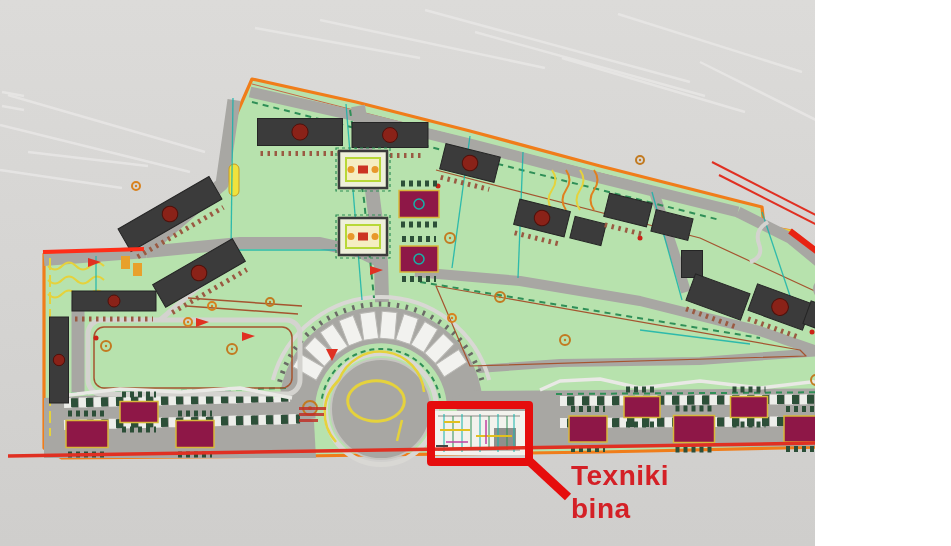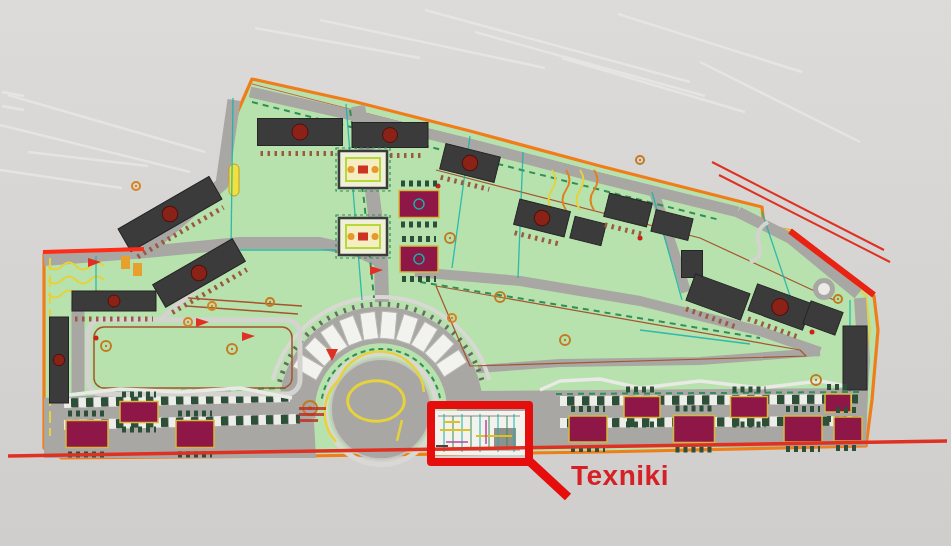--- a/index.html
+++ b/index.html
@@ -1,17 +1,17 @@
 <!DOCTYPE html>
 <html style="--bg-top: #dcdbd9; --bg-bottom: #cfcecc; --label-red: #d42026;"><head>
 <meta charset="utf-8">
 <style>
   html,body{margin:0;padding:0;}
   body{font-family:"Liberation Sans",sans-serif;}
-  .stage{position:relative;width:951px;height:546px;overflow:hidden;
+  .stage{position:relative;width:815px;height:546px;overflow:hidden;
          background:linear-gradient(180deg,var(--bg-top,#dcdbd9),var(--bg-bottom,#cfcecc));}
   .stage svg{position:absolute;left:0;top:0;}
   .label{position:absolute;left:571px;top:459px;color:var(--label-red,#d42026);
          font-weight:bold;font-size:28px;line-height:33px;letter-spacing:0.5px;}
 </style>
 </head>
 <body>
 
 <div class="stage">
   <svg id="scene" width="951" height="546" viewBox="0 0 951 546">
@@ -336,14 +336,15 @@
       <path d="M8,456 L947,441" fill="none" stroke="#e03022" stroke-width="3.5" stroke-linejoin="round"></path>
       <path d="M43,252 L144,249" fill="none" stroke="#ff2d18" stroke-width="4" stroke-linejoin="round"></path>
       <path d="M790,231 L874,295" fill="none" stroke="#e82313" stroke-width="6" stroke-linejoin="round"></path>
       <path d="M712,162 L884,250" fill="none" stroke="#e03022" stroke-width="2" stroke-linejoin="round"></path>
       <path d="M719,175 L890,262" fill="none" stroke="#e03022" stroke-width="2" stroke-linejoin="round"></path>
       <rect x="431" y="405" width="98" height="57" fill="none" stroke="#e60d0d" stroke-width="8" stroke-linejoin="round"></rect>
       <path d="M527,459 L568,497" fill="none" stroke="#e60d0d" stroke-width="9" stroke-linejoin="round" stroke-linecap="butt"></path>
     </svg>
   <div class="label">
     <div>Texniki</div>
+    <div>bina</div>
   </div>
 </div>
 
 </body></html>

